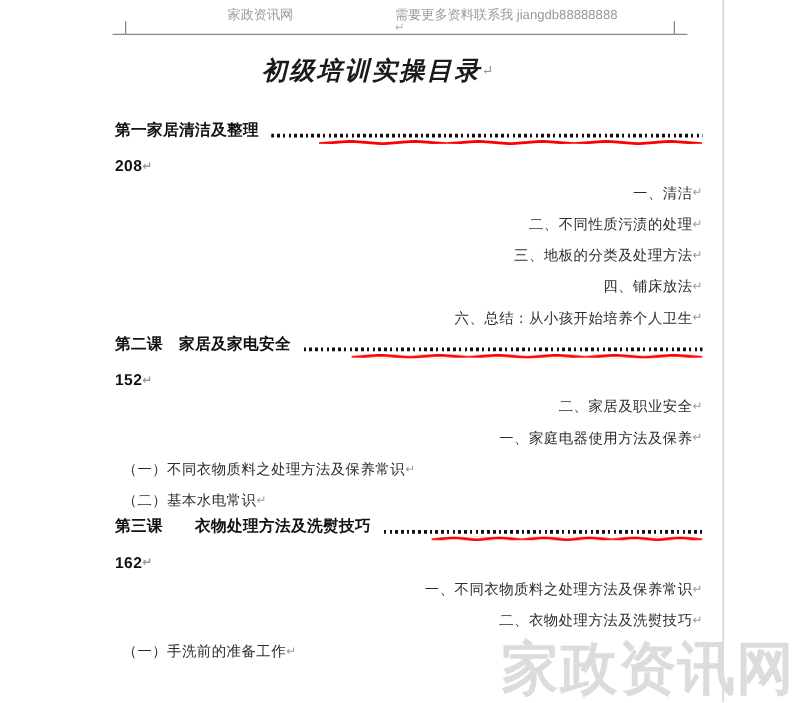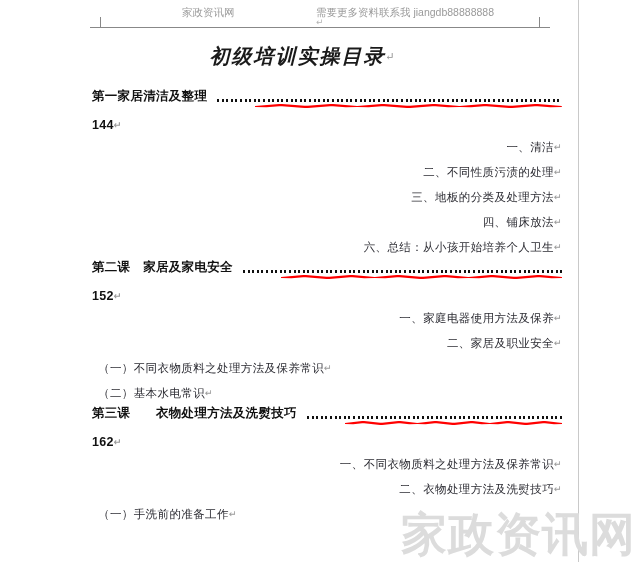--- a/index.html
+++ b/index.html
@@ -92,21 +92,21 @@
     font-size: 11px;
     color: #8f8f8f;
     letter-spacing: 0;
     vertical-align: 3px;
   }
 
   
   #content {
     position: absolute;
     left: 92px;
-    top: 88px;
+    top: 96px;
     width: 470px;
   }
 
   .chapter {
     position: relative;
     margin: 0;
   }
 
   .chapter-head-row {
     position: relative;
@@ -220,21 +220,21 @@
                 <defs>
                   <pattern id="sqp0" width="4" height="4" patternUnits="userSpaceOnUse">
                     <path d="M0 3 L1 1 L2 3 L3 1 L4 3" fill="none" stroke="#ff0000" stroke-width="1"></path>
                   </pattern>
                 </defs>
                 <rect width="12" height="4" fill="url(#sqp0)"></rect>
               </svg>
             </span>
           </span>
         </div>
-        <div class="chapter-page"><span>144</span><span class="pilcrow">↵</span></div>
+        <div class="chapter-page"><span>208</span><span class="pilcrow">↵</span></div>
         <div class="toc-item level-1"><span>一、清洁</span><span class="pilcrow">↵</span></div>
         <div class="toc-item level-1"><span>二、不同性质污渍的处理</span><span class="pilcrow">↵</span></div>
         <div class="toc-item level-1"><span>三、地板的分类及处理方法</span><span class="pilcrow">↵</span></div>
         <div class="toc-item level-1"><span>四、铺床放法</span><span class="pilcrow">↵</span></div>
         <div class="toc-item level-1"><span>六、总结：从小孩开始培养个人卫生</span><span class="pilcrow">↵</span></div>
       </div>
       <div class="chapter">
         <div class="chapter-head-row">
           <span class="chapter-title">第二课　家居及家电安全</span>
           <span class="leader-wrap">
@@ -245,22 +245,22 @@
                   <pattern id="sqp1" width="4" height="4" patternUnits="userSpaceOnUse">
                     <path d="M0 3 L1 1 L2 3 L3 1 L4 3" fill="none" stroke="#ff0000" stroke-width="1"></path>
                   </pattern>
                 </defs>
                 <rect width="12" height="4" fill="url(#sqp1)"></rect>
               </svg>
             </span>
           </span>
         </div>
         <div class="chapter-page"><span>152</span><span class="pilcrow">↵</span></div>
+        <div class="toc-item level-1"><span>二、家居及职业安全</span><span class="pilcrow">↵</span></div>
         <div class="toc-item level-1"><span>一、家庭电器使用方法及保养</span><span class="pilcrow">↵</span></div>
-        <div class="toc-item level-1"><span>二、家居及职业安全</span><span class="pilcrow">↵</span></div>
         <div class="toc-item level-2"><span>（一）不同衣物质料之处理方法及保养常识</span><span class="pilcrow">↵</span></div>
         <div class="toc-item level-2"><span>（二）基本水电常识</span><span class="pilcrow">↵</span></div>
       </div>
       <div class="chapter">
         <div class="chapter-head-row">
           <span class="chapter-title">第三课　　衣物处理方法及洗熨技巧</span>
           <span class="leader-wrap">
             <span class="leader-dots"></span>
             <span class="leader-squiggle">
               <svg preserveAspectRatio="none" viewBox="0 0 12 4" xmlns="http://www.w3.org/2000/svg">

